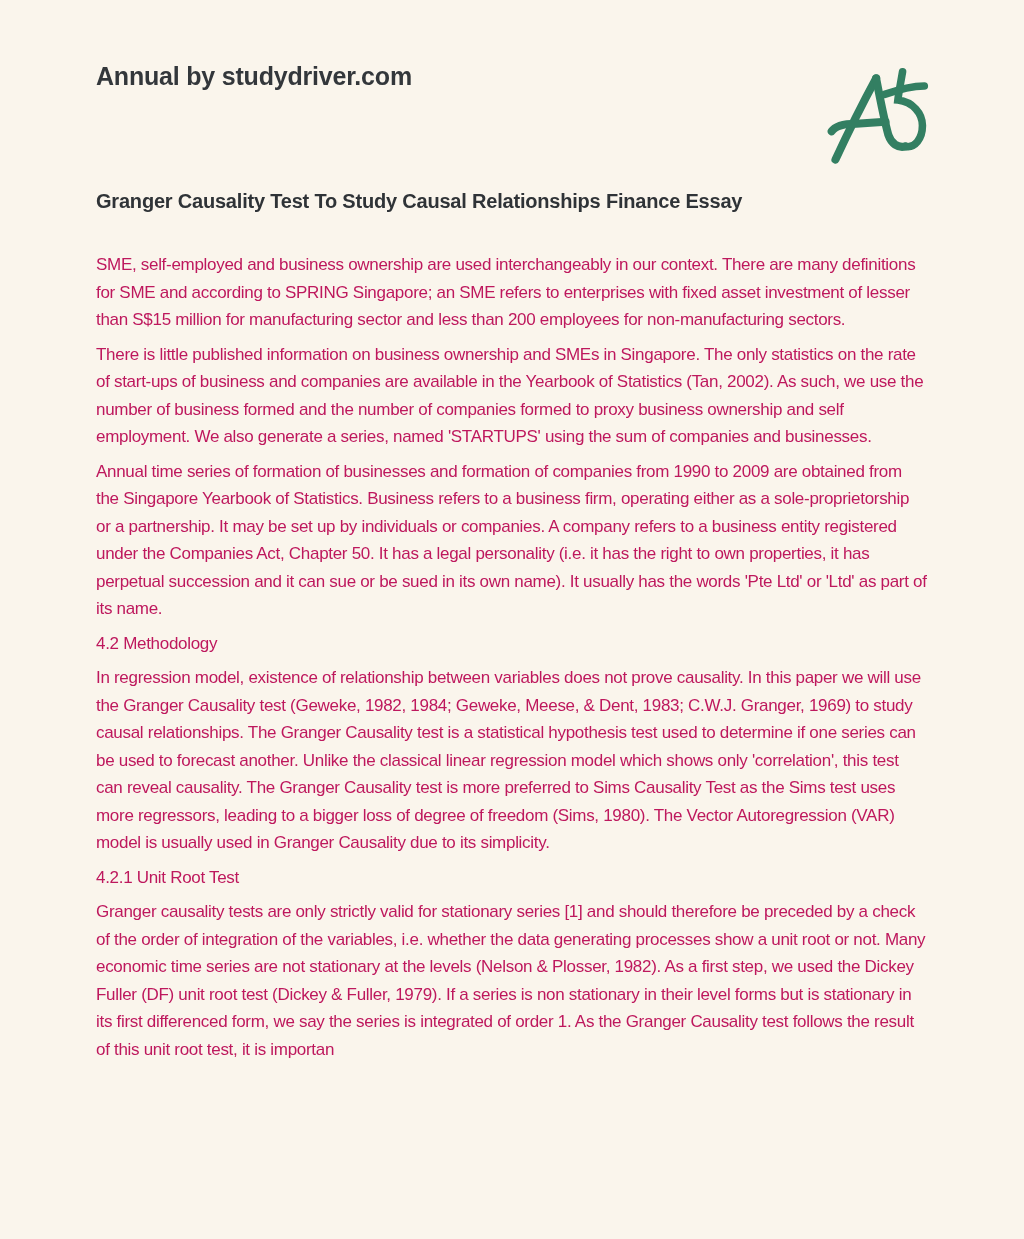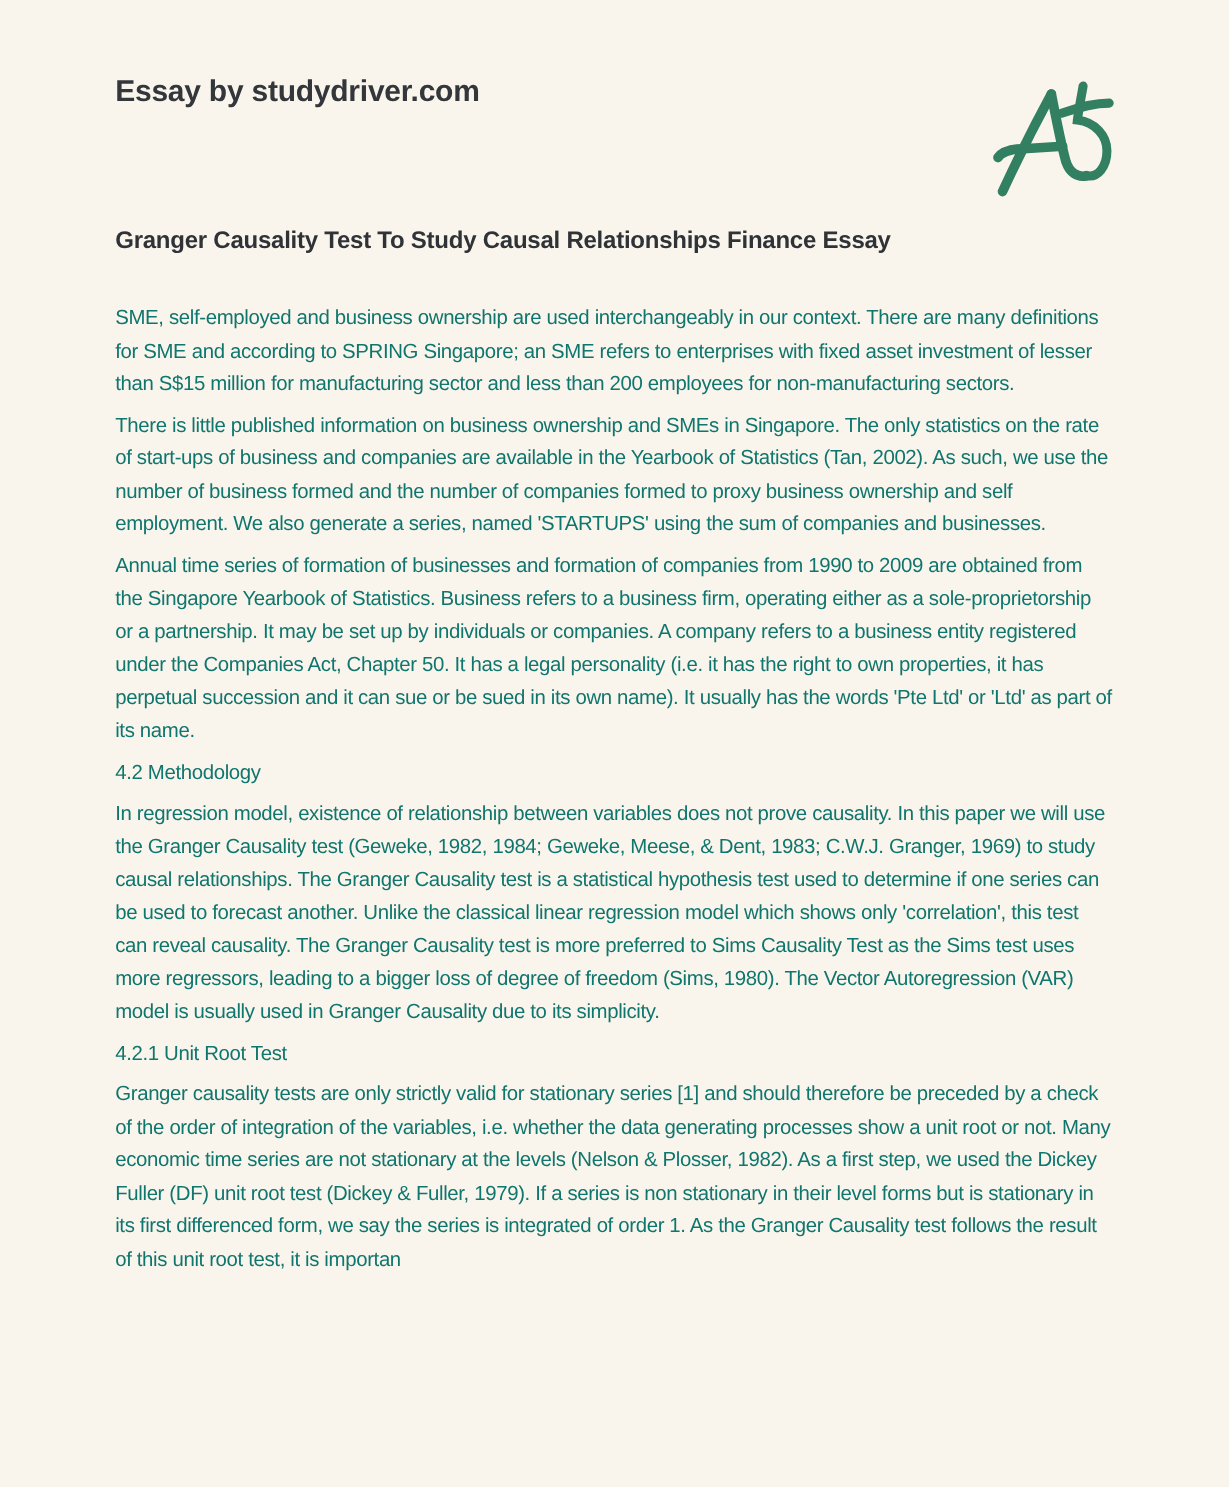--- a/index.html
+++ b/index.html
@@ -60,30 +60,30 @@
     color: #2f3337;
   }
   .paragraphs {
     margin-top: 30px;
   }
   .essay-p {
     margin: 0 0 7px 0;
     font-size: 17px;
     line-height: 27.5px;
     letter-spacing: -0.3px;
-    color: #0f766e;
+    color: #be185d;
   }
 </style>
 </head>
 <body>
 
 <div class="page">
 
   <header>
-    <div class="site-title">Essay by studydriver.com</div>
+    <div class="site-title">Annual by studydriver.com</div>
 
 
     <div class="logo">
       <svg viewBox="0 0 110 118" fill="none" xmlns="http://www.w3.org/2000/svg">
 
         <path d="M 10 102 C 22 76 40 40 53 16" stroke="#337f62" stroke-width="8.5" stroke-linecap="round" fill="none"></path>
 
         <path d="M 53 16 C 58 42 62 62 66 76 C 69 85 76 90 84 88" stroke="#337f62" stroke-width="8.5" stroke-linecap="round" fill="none"></path>
 
         <path d="M 6 72 C 10 66 22 64 32 64 L 63 62" stroke="#337f62" stroke-width="8.5" stroke-linecap="round" fill="none"></path>

